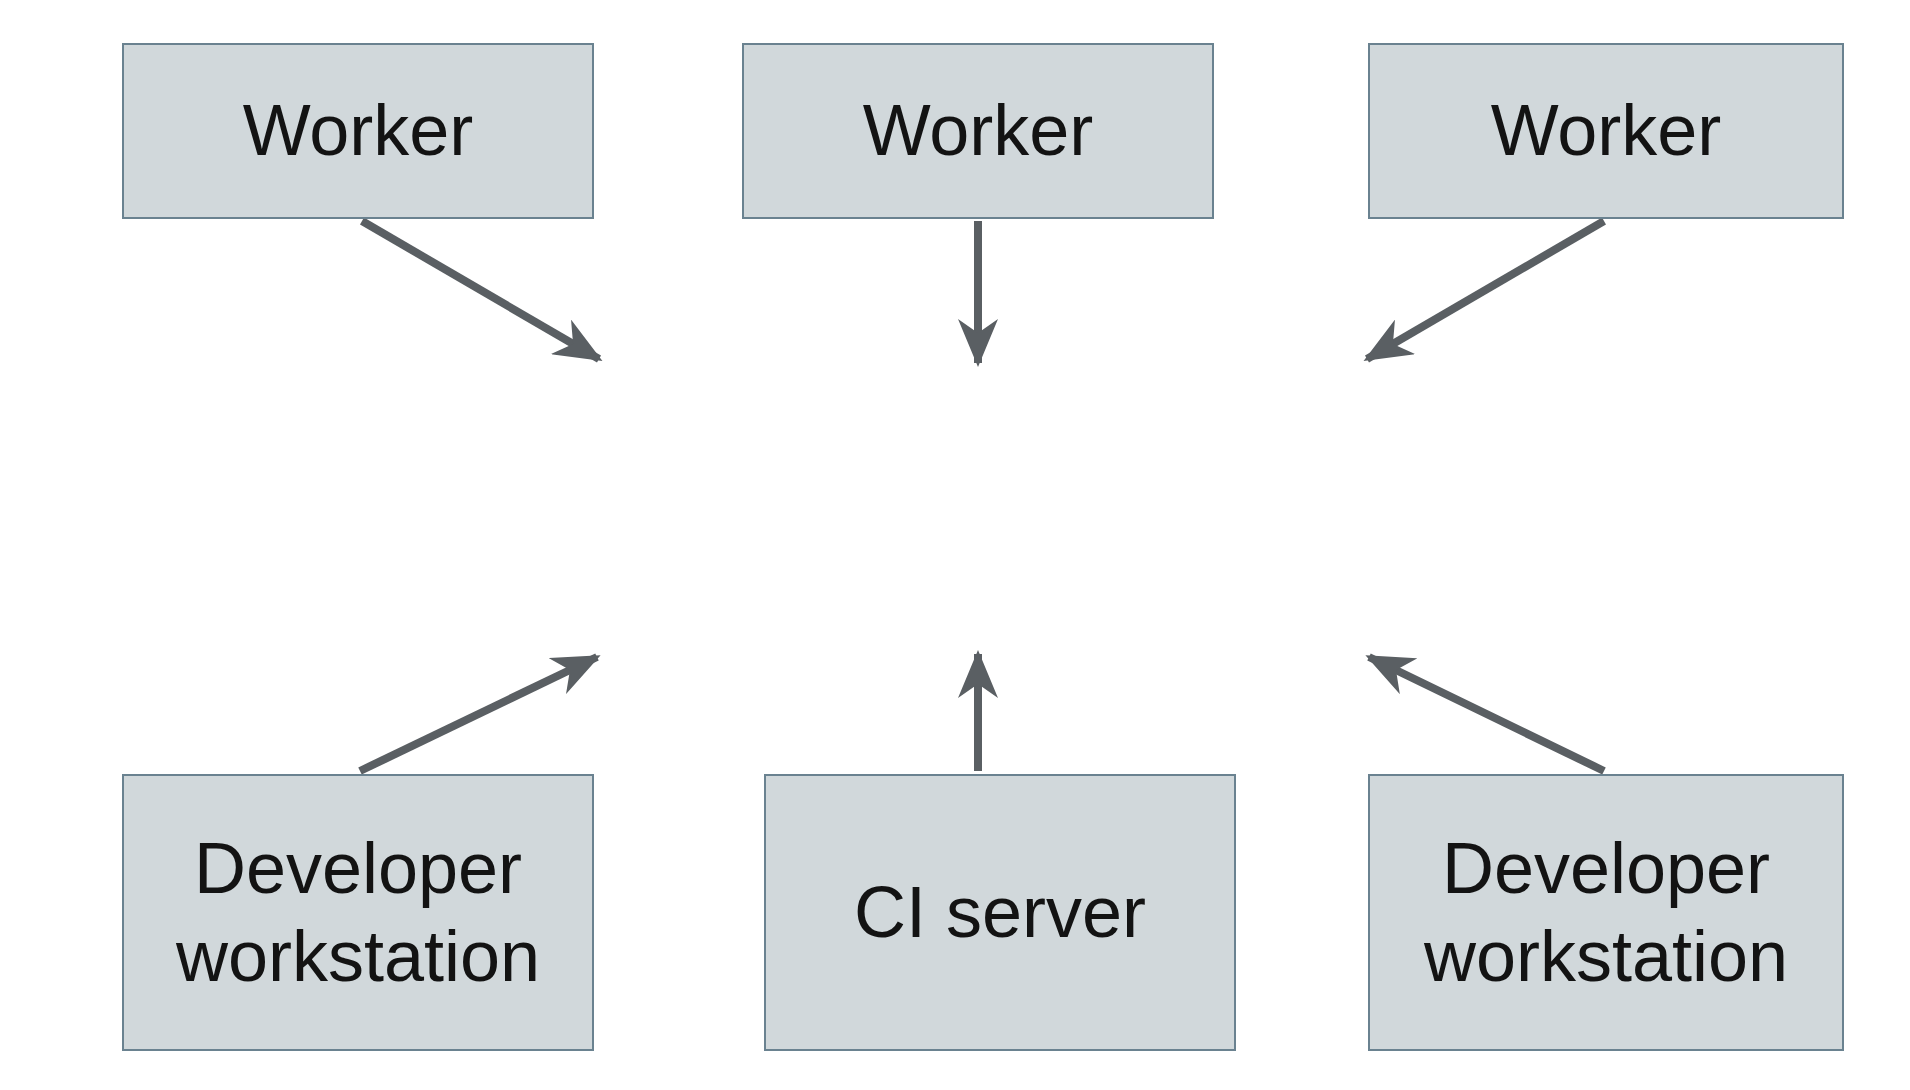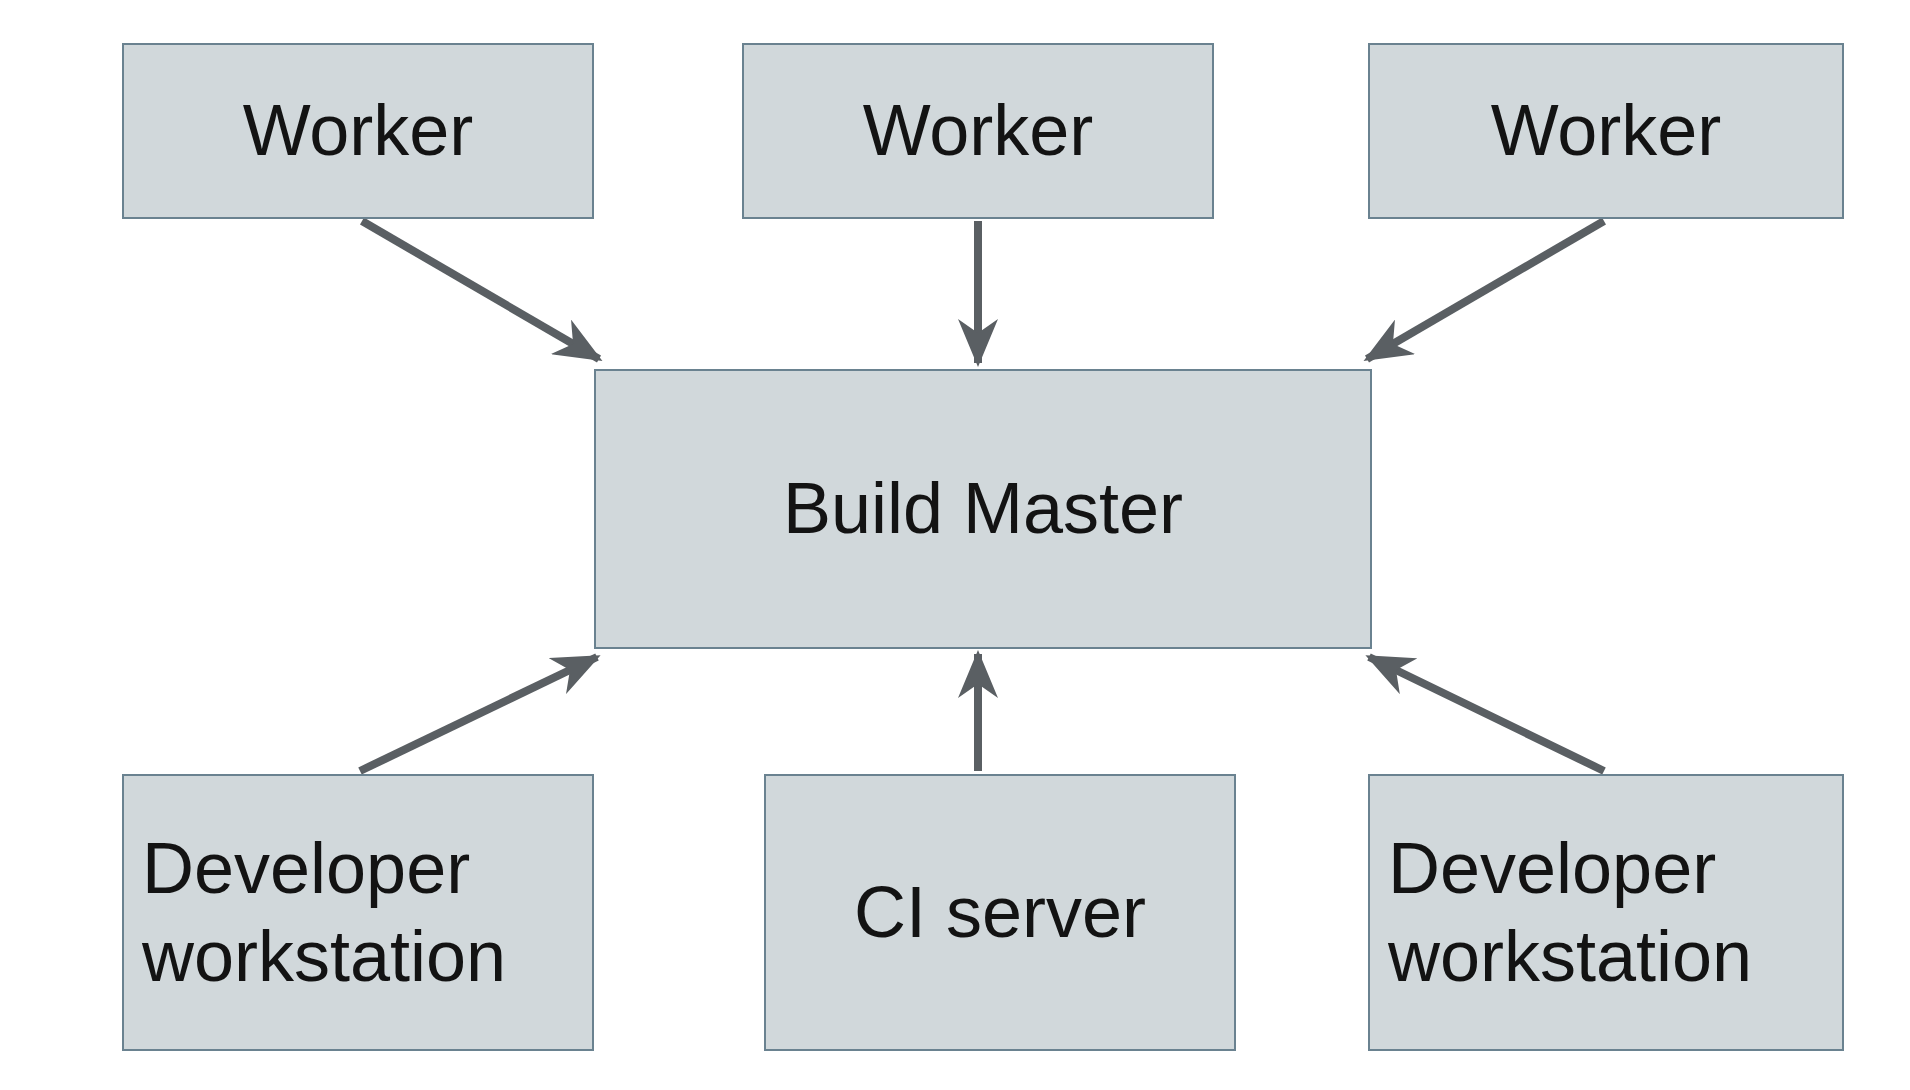--- a/index.html
+++ b/index.html
@@ -37,20 +37,21 @@
     stroke-linecap: butt;
   }
   .arrowhead { fill: var(--arrow-color); }
   .node {
     position: absolute;
     background: var(--node-fill);
     border: 2.5px solid var(--node-border);
     display: flex;
     align-items: center;
     justify-content: center;
+    text-align: center;
     color: var(--text-color);
     font-size: 72px;
     line-height: 1.22;
     padding: 0 18px;
   }
   .node-worker-1       { left: 122px;  top: 43px;  width: 472px; height: 176px; }
   .node-worker-2       { left: 742px;  top: 43px;  width: 472px; height: 176px; }
   .node-worker-3       { left: 1368px; top: 43px;  width: 476px; height: 176px; }
   .node-build-master   { left: 594px;  top: 369px; width: 778px; height: 280px; }
   .node-dev-left       { left: 122px;  top: 774px; width: 472px; height: 277px; }
@@ -82,23 +83,20 @@
   </div>
 
   <div class="node node-worker-2">
     <span class="node-label">Worker</span>
   </div>
 
   <div class="node node-worker-3">
     <span class="node-label">Worker</span>
   </div>
 
-  <div class="node node-build-master">
-    <span class="node-label">Build Master</span>
-  </div>
 
   <div class="node node-dev-left">
     <span class="node-label">Developer workstation</span>
   </div>
 
   <div class="node node-ci-server">
     <span class="node-label">CI server</span>
   </div>
 
   <div class="node node-dev-right">

